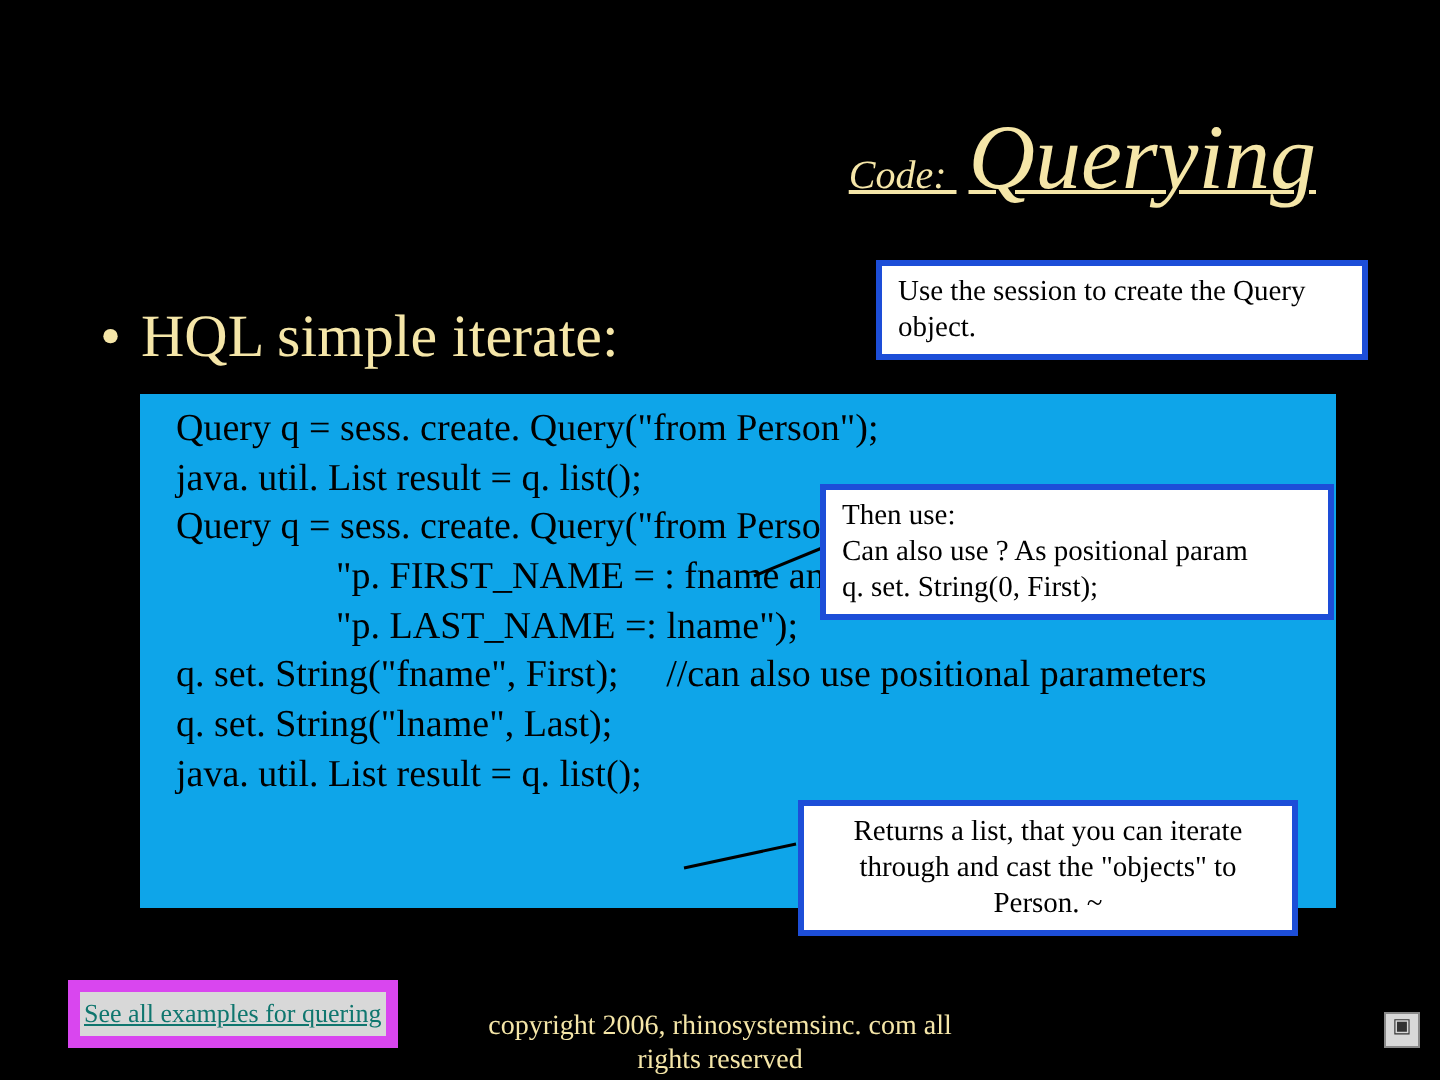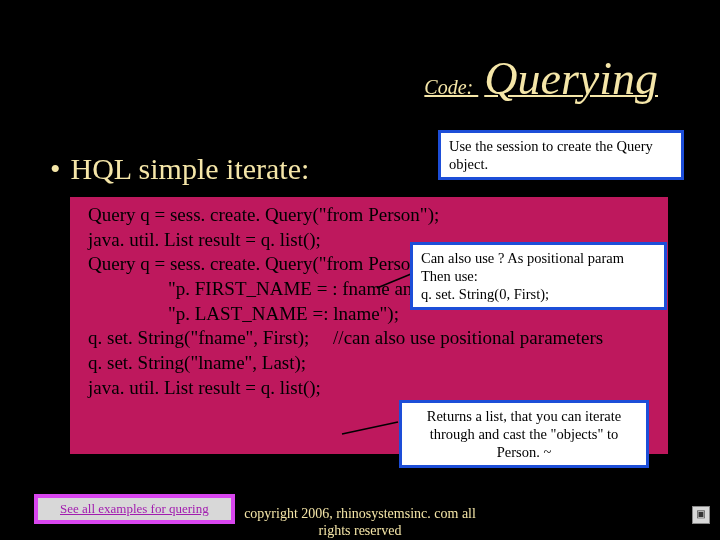--- a/index.html
+++ b/index.html
@@ -37,21 +37,21 @@
   .bullet-dot {
     color: #f5e6a8;
     margin-right: 10px;
   }
   .codebox {
     position: absolute;
     top: 197px;
     left: 70px;
     width: 598px;
     height: 257px;
-    background: #be185d;
+    background: #0ea5e9;
     color: #000;
     font-size: 19px;
     font-family: "Times New Roman", Times, serif;
     padding: 6px 10px 6px 18px;
     box-sizing: border-box;
     line-height: 1.3;
   }
   .codebox .ln {
     white-space: pre;
   }
@@ -67,26 +67,26 @@
     z-index: 10;
   }
   .c1 { top: 130px; left: 438px; width: 224px; }
   .c2 { top: 242px; left: 410px; width: 235px; }
   .c3 { top: 400px; left: 399px; width: 228px; text-align: center; }
   .footer-link {
     position: absolute;
     bottom: 16px;
     left: 34px;
     background: #d8d8d8;
-    border: 4px solid #d946ef;
+    border: 6px solid #d946ef;
     font-size: 13px;
     font-family: "Times New Roman", Times, serif;
-    padding: 3px 22px;
+    padding: 3px 2px;
     text-decoration: underline;
-    color: #a21caf;
+    color: #0f766e;
   }
   .copyright {
     position: absolute;
     bottom: 0px;
     left: 240px;
     width: 240px;
     color: #f5e6a8;
     font-size: 14px;
     text-align: center;
     line-height: 1.2;
@@ -132,22 +132,22 @@
   <div class="ln">q. set. String("fname", First);     //can also use positional parameters</div>
   <div class="ln">q. set. String("lname", Last);</div>
   <div class="ln">java. util. List result = q. list();</div>
 </div>
 
 <div class="callout c1">
   <span>Use the session to create the Query object.</span>
 </div>
 
 <div class="callout c2">
+  <div>Then use:</div>
   <div>Can also use ? As positional param</div>
-  <div>Then use:</div>
   <div>q. set. String(0, First);</div>
 </div>
 
 <div class="callout c3">
   <span>Returns a list, that you can iterate through and cast the "objects" to Person. ~</span>
 </div>
 
 <svg class="connector" style="top:160px;left:360px" width="80" height="30">
   <line x1="78" y1="2" x2="2" y2="26" stroke="#000" stroke-width="1.5"></line>
 </svg>

